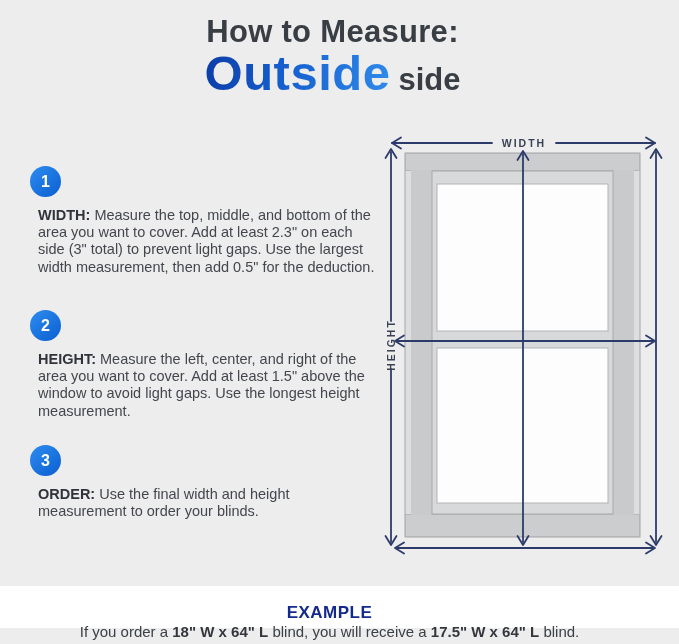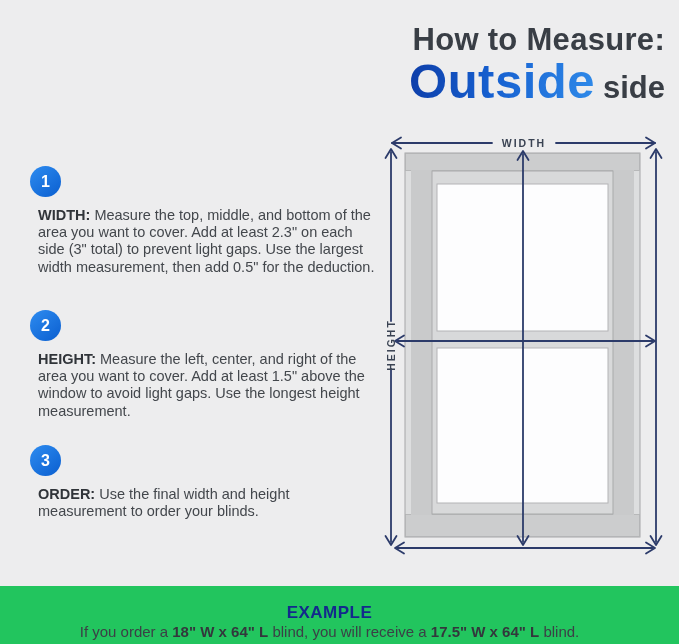--- a/index.html
+++ b/index.html
@@ -1,20 +1,20 @@
 <!DOCTYPE html>
 <html><head>
 <meta charset="utf-8">
 <style>
   html,body{margin:0;padding:0;}
   body{width:679px;height:644px;font-family:"Liberation Sans",sans-serif;}
   .canvas{position:relative;width:679px;height:644px;background:#ededee;overflow:hidden;}
 
   
-  .title{position:absolute;top:22px;left:0;width:100%;box-sizing:border-box;padding-right:14px;text-align:right;}
+  .title{position:absolute;top:14px;left:0;width:100%;box-sizing:border-box;padding-right:14px;text-align:center;}
   .title-line1{font-size:31px;line-height:36px;font-weight:700;color:#393e45;letter-spacing:.3px;}
   .title-line2{line-height:44px;margin-top:1px;}
   .title-highlight{font-size:49px;font-weight:800;letter-spacing:.5px;
     background:linear-gradient(96deg,#0d3da8 0%,#1660d0 45%,#2f8ae9 100%);
     -webkit-background-clip:text;background-clip:text;color:#1565d2;-webkit-text-fill-color:transparent;}
   .title-rest{font-size:31px;font-weight:700;color:#393e45;margin-left:8px;}
 
   
   .steps{position:absolute;left:30px;top:166px;width:350px;height:365px;}
   .step{position:absolute;left:0;width:350px;}
@@ -23,21 +23,21 @@
     background:linear-gradient(140deg,#2e8cf0 0%,#0e63d3 90%);
     color:#fff;font-size:16px;font-weight:700;display:flex;align-items:center;justify-content:center;}
   .step-text{margin:10px 0 0 8px;width:338px;font-size:14.5px;line-height:17.2px;color:#43474c;}
   .step-label{font-weight:700;color:#303439;}
 
   
   .diagram{position:absolute;left:375px;top:125px;width:300px;height:440px;}
   .dim-label{font-family:"Liberation Sans",sans-serif;font-size:10.5px;font-weight:700;letter-spacing:2px;fill:#3a4353;}
 
   
-  .example{position:absolute;left:0;top:586px;width:100%;height:58px;background:#22c55e;
+  .example{position:absolute;left:0;top:586px;width:100%;height:42px;background:#ffffff;
     box-sizing:border-box;padding:18px 20px 0 0;text-align:center;}
   .example-heading{font-size:17px;line-height:17px;font-weight:700;color:#13298c;letter-spacing:.5px;}
   .example-line{margin-top:2px;font-size:15px;line-height:18px;color:#3b4046;}
   .example-line strong{font-weight:700;color:#33373c;}
 </style>
 </head>
 <body>
 
 <div class="canvas">
 

